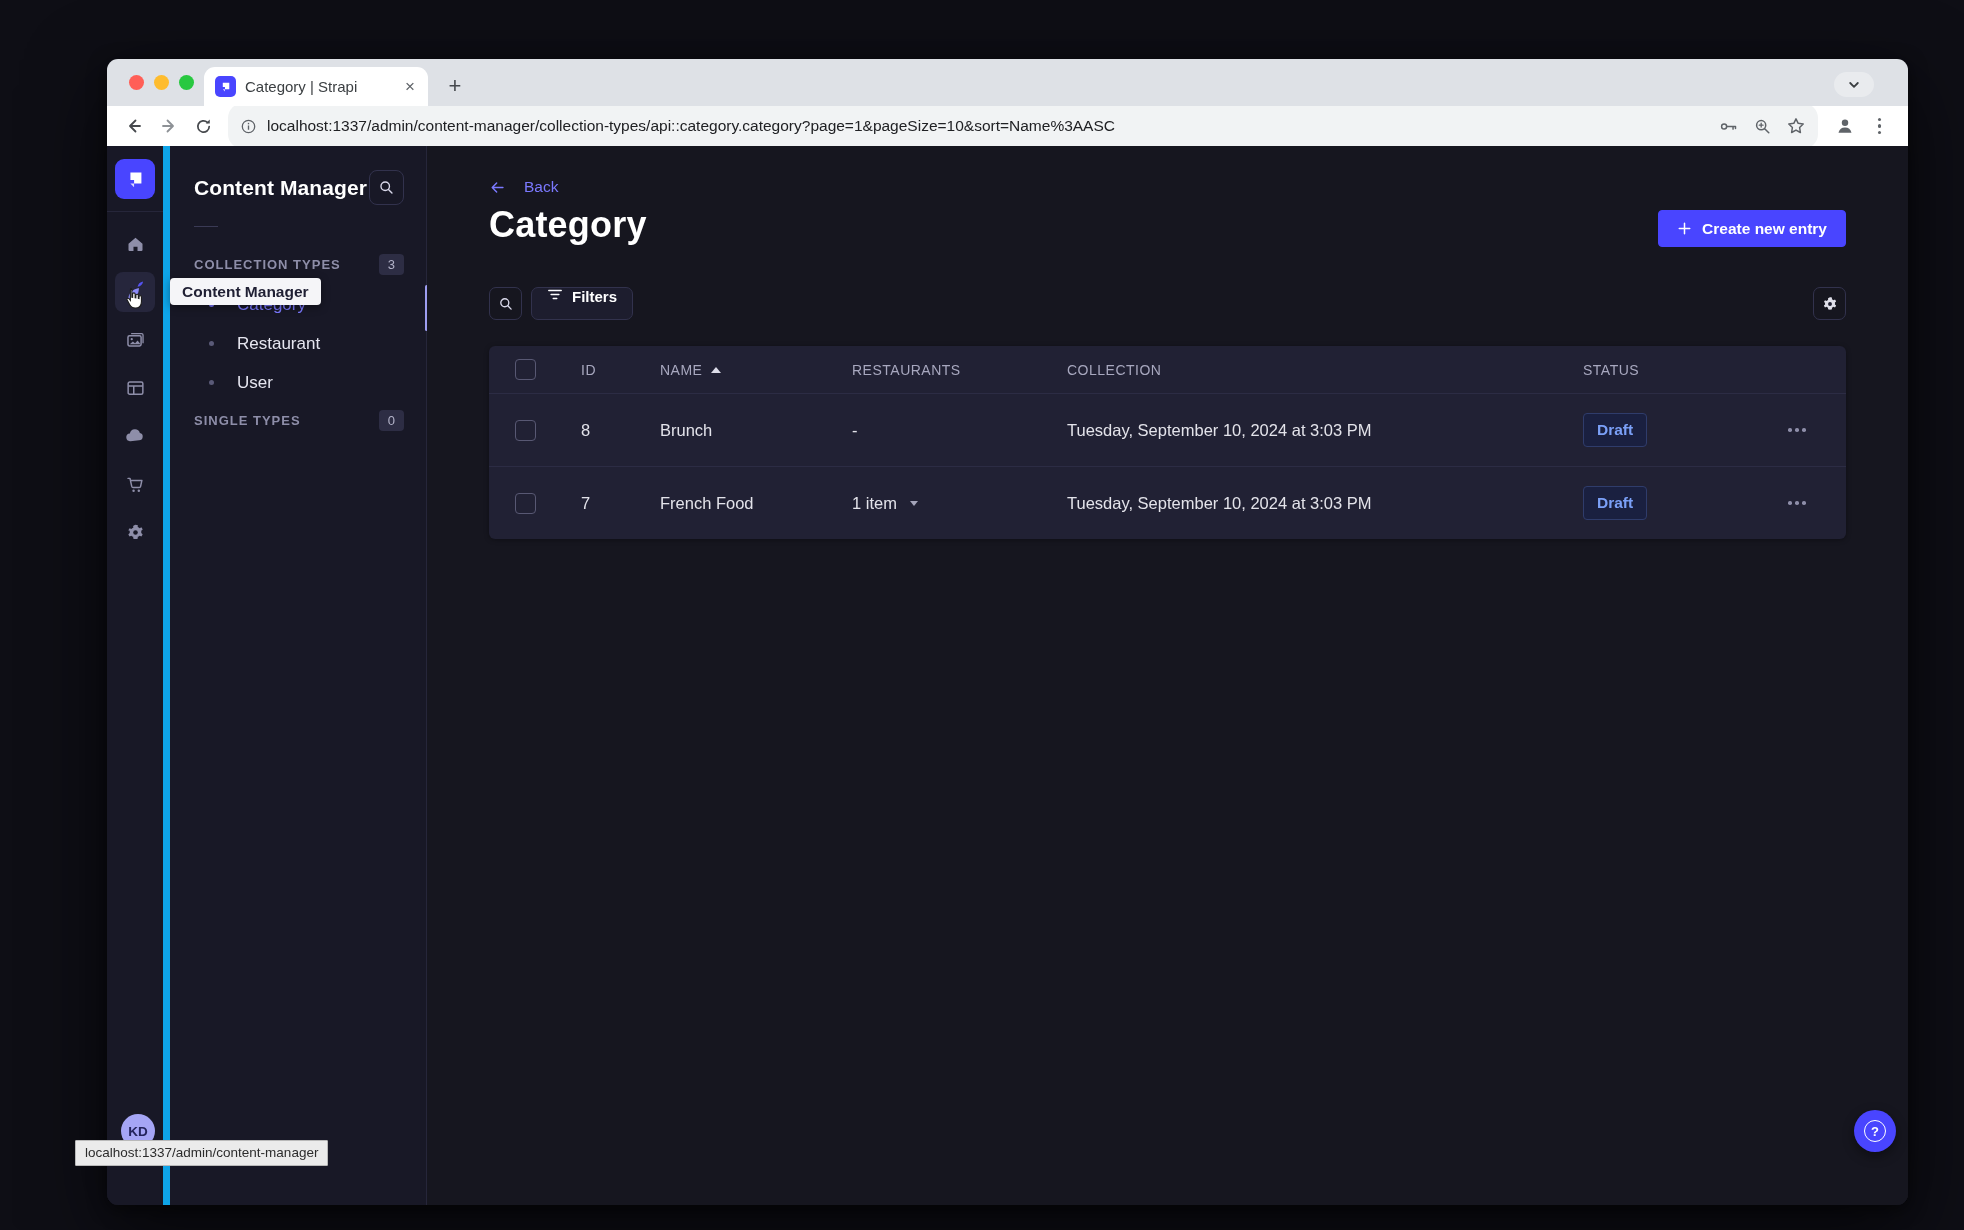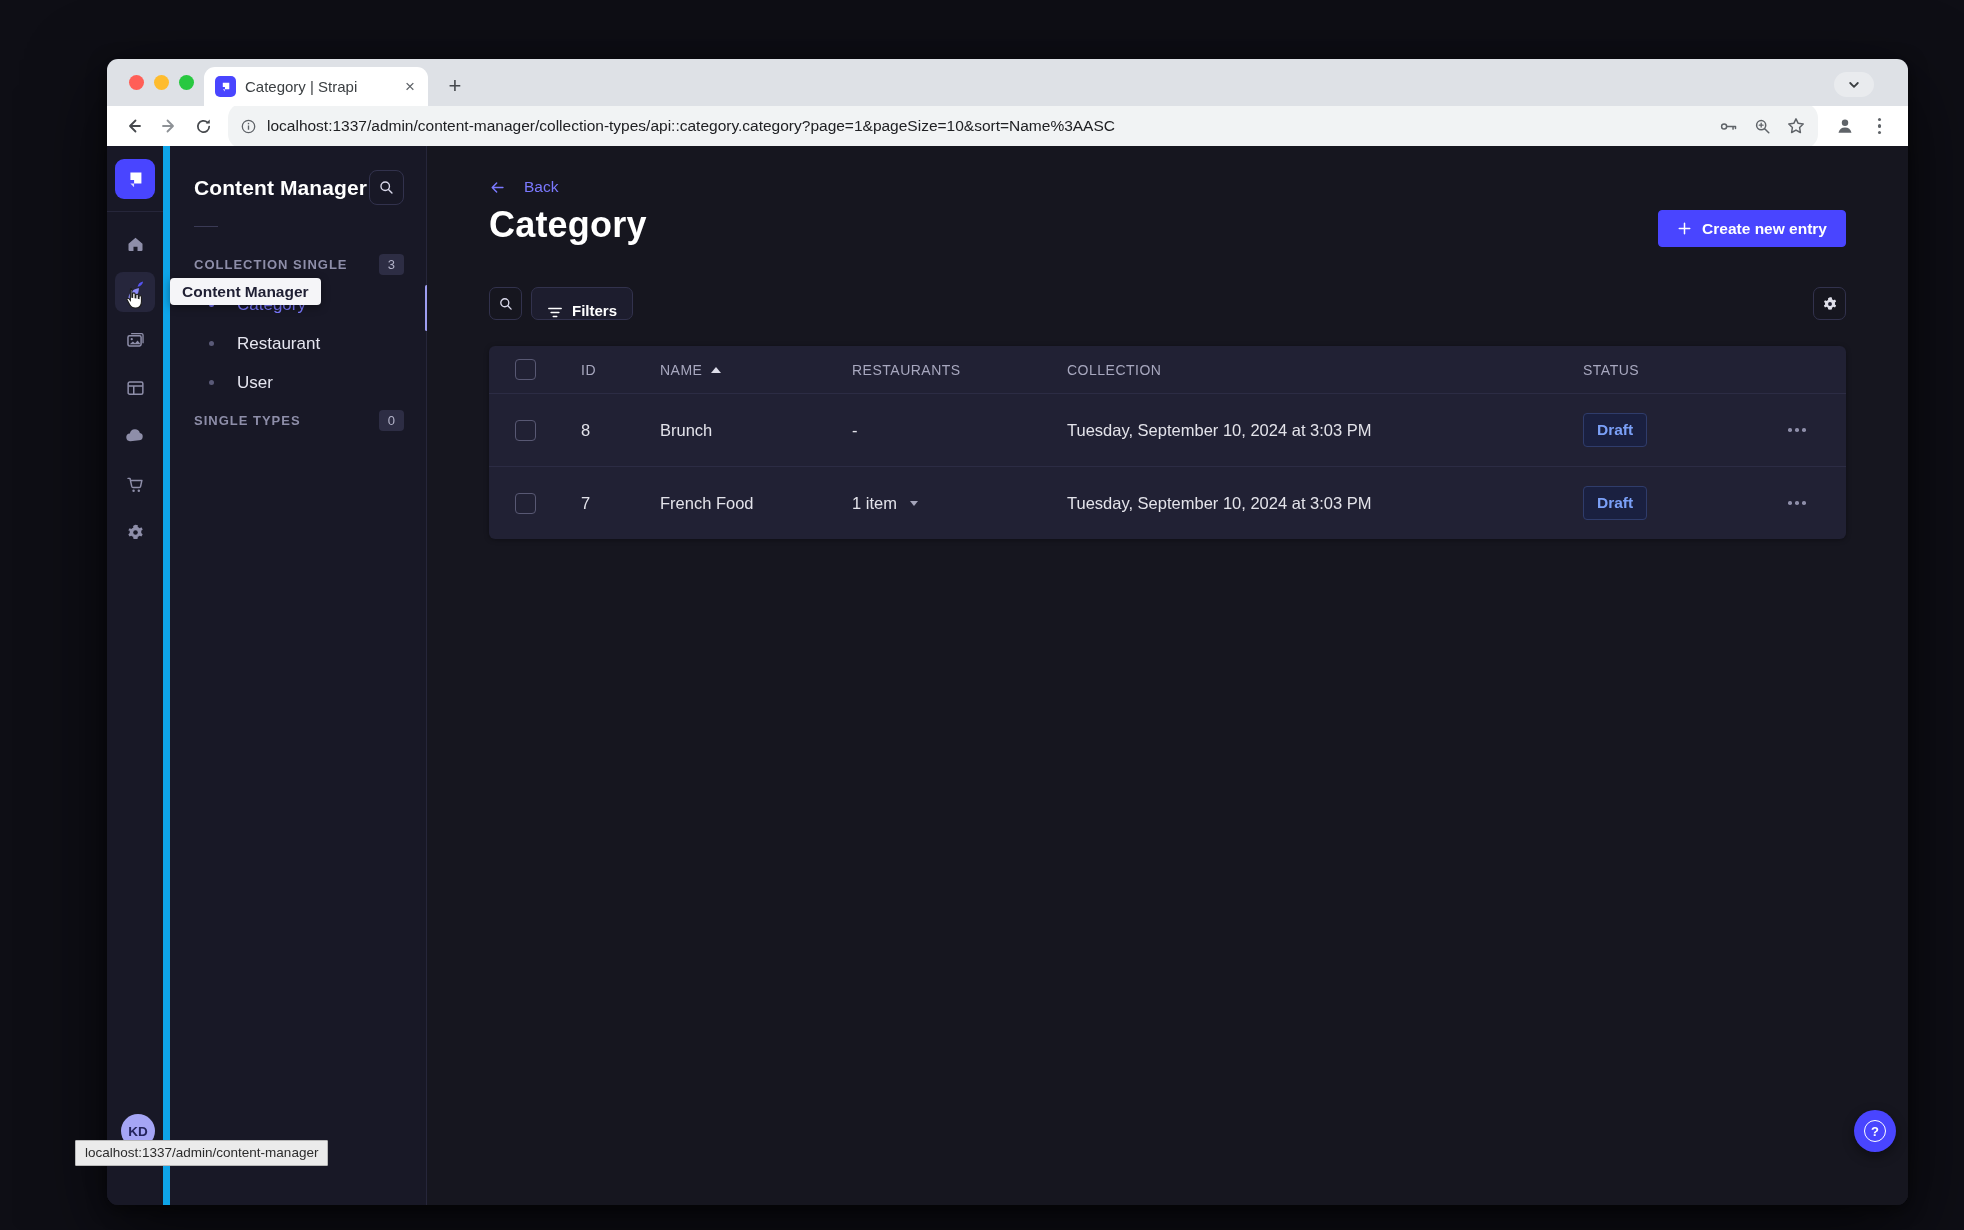--- a/index.html
+++ b/index.html
@@ -105,21 +105,21 @@
   .title-row { margin-top:8px; display:flex; align-items:flex-start; justify-content:space-between; }
   h1.page-title { font-size:36px; font-weight:700; color:#fff; letter-spacing:.2px; }
   .subtitle { margin-top:7px; font-size:16.5px; color:#a5a5ba; }
   .create-btn { margin-top:6px; height:37px; background:#4945ff; border:1px solid #4945ff;
     border-radius:4px; color:#fff; font-size:15.5px; font-weight:600;
     display:flex; align-items:center; gap:10px; padding:0 18px; font-family:inherit; }
   .actions-row { margin-top:40px; display:flex; align-items:center; gap:9px; }
   .sq-btn { width:33px; height:33px; border-radius:7px; border:1px solid #32324d;
     background:transparent; display:flex; align-items:center; justify-content:center; }
   .filters-btn { height:33px; border-radius:7px; border:1px solid #32324d; background:#1d1d2e;
-    color:#fff; font-size:15px; font-weight:600; display:flex; align-items:flex-end; gap:9px;
+    color:#fff; font-size:15px; font-weight:600; display:flex; align-items:flex-start; gap:9px;
     padding:0 15px; font-family:inherit; }
   .spacer { flex:1; }
 
   
   .table-card { margin-top:26px; background:#212134; border-radius:6px;
     box-shadow:0 1px 5px rgba(3,3,5,.35); }
   .trow { display:grid; grid-template-columns:72px 72px 196px 216px 516px 204px 1fr;
     align-items:center; height:73px; }
   .thead { height:47px; }
   .trow + .trow { border-top:1px solid #2c2c44; }
@@ -301,21 +301,21 @@
           <svg width="17" height="17" viewBox="0 0 20 20">
               <circle cx="8.5" cy="8.5" r="5" fill="none" stroke="#d9d8ea" stroke-width="1.6"></circle>
               <path d="M12.3 12.3 16.4 16.4" stroke="#d9d8ea" stroke-width="1.6" stroke-linecap="round"></path>
             </svg>
         </button>
       </div>
       <div class="panel-divider"></div>
 
       <div class="section">
         <div class="section-head">
-          <span class="section-label">COLLECTION SINGLE</span>
+          <span class="section-label">COLLECTION TYPES</span>
           <span class="count-badge">3</span>
         </div>
         <ul class="nav-list">
           <li class="nav-item active">
             <i class="bullet"></i>
             <span>Category</span>
           </li>
           <li class="nav-item">
             <i class="bullet"></i>
             <span>Restaurant</span>

